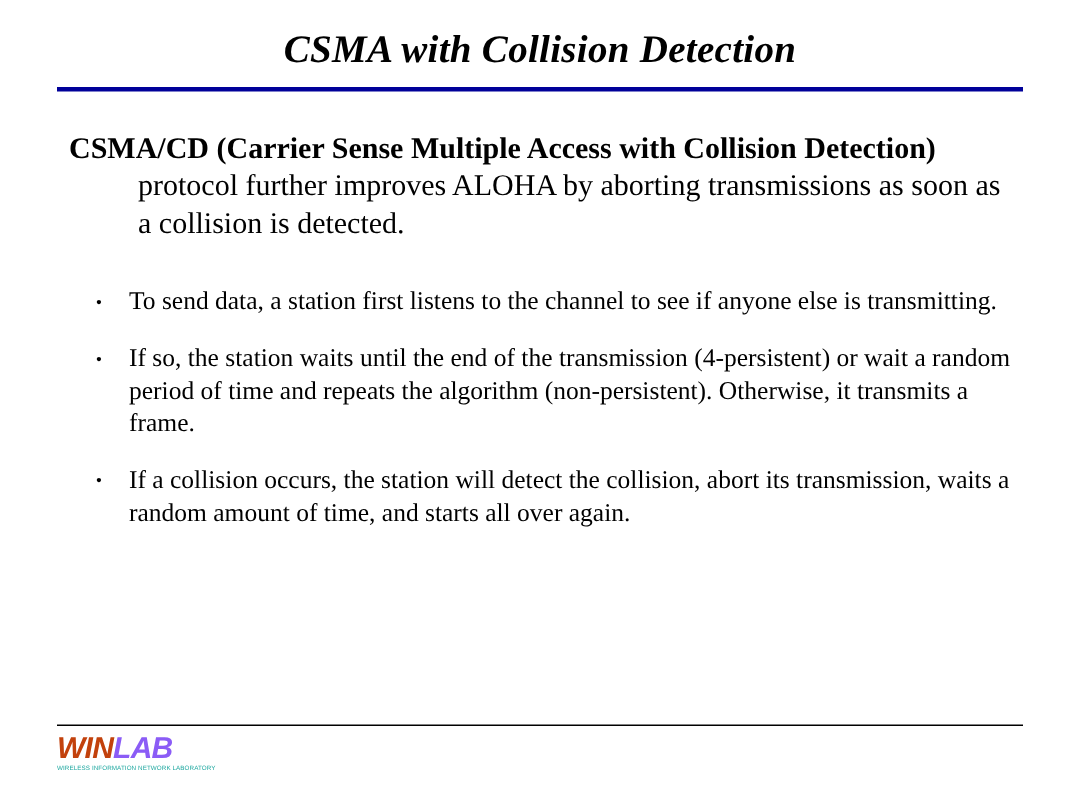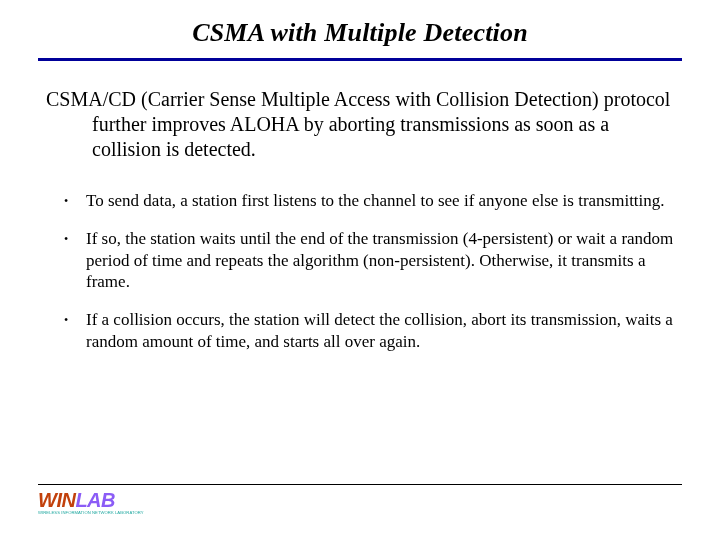--- a/index.html
+++ b/index.html
@@ -33,21 +33,21 @@
     margin-bottom: 26px;
   }
   .content {
     padding: 0 8px 0 8px;
   }
   .intro {
     font-size: 20px;
     line-height: 1.25;
     margin-bottom: 28px;
   }
-  .intro .bold { font-weight: normal; }
+  .intro .bold { font-weight: bold; }
   .intro .hang {
     display: block;
     padding-left: 46px;
     text-indent: -46px;
   }
   .model-heading {
     font-size: 20px;
     margin-bottom: 16px;
   }
   .bullets {
@@ -99,21 +99,21 @@
     font-size: 4.2px;
     color: #1fa8a0;
     letter-spacing: 0.05px;
   }
 </style>
 </head>
 <body>
 
 <div class="slide">
 
-  <div class="title">CSMA with Multiple Detection</div>
+  <div class="title">CSMA with Collision Detection</div>
   <div class="rule"></div>
 
   <div class="content">
 
     <div class="intro">
       <span class="hang">
         <span class="bold">CSMA/CD (Carrier Sense Multiple Access with Collision Detection)</span><span> protocol further improves ALOHA by aborting transmissions as soon as a collision is detected.</span>
       </span>
     </div>
 

